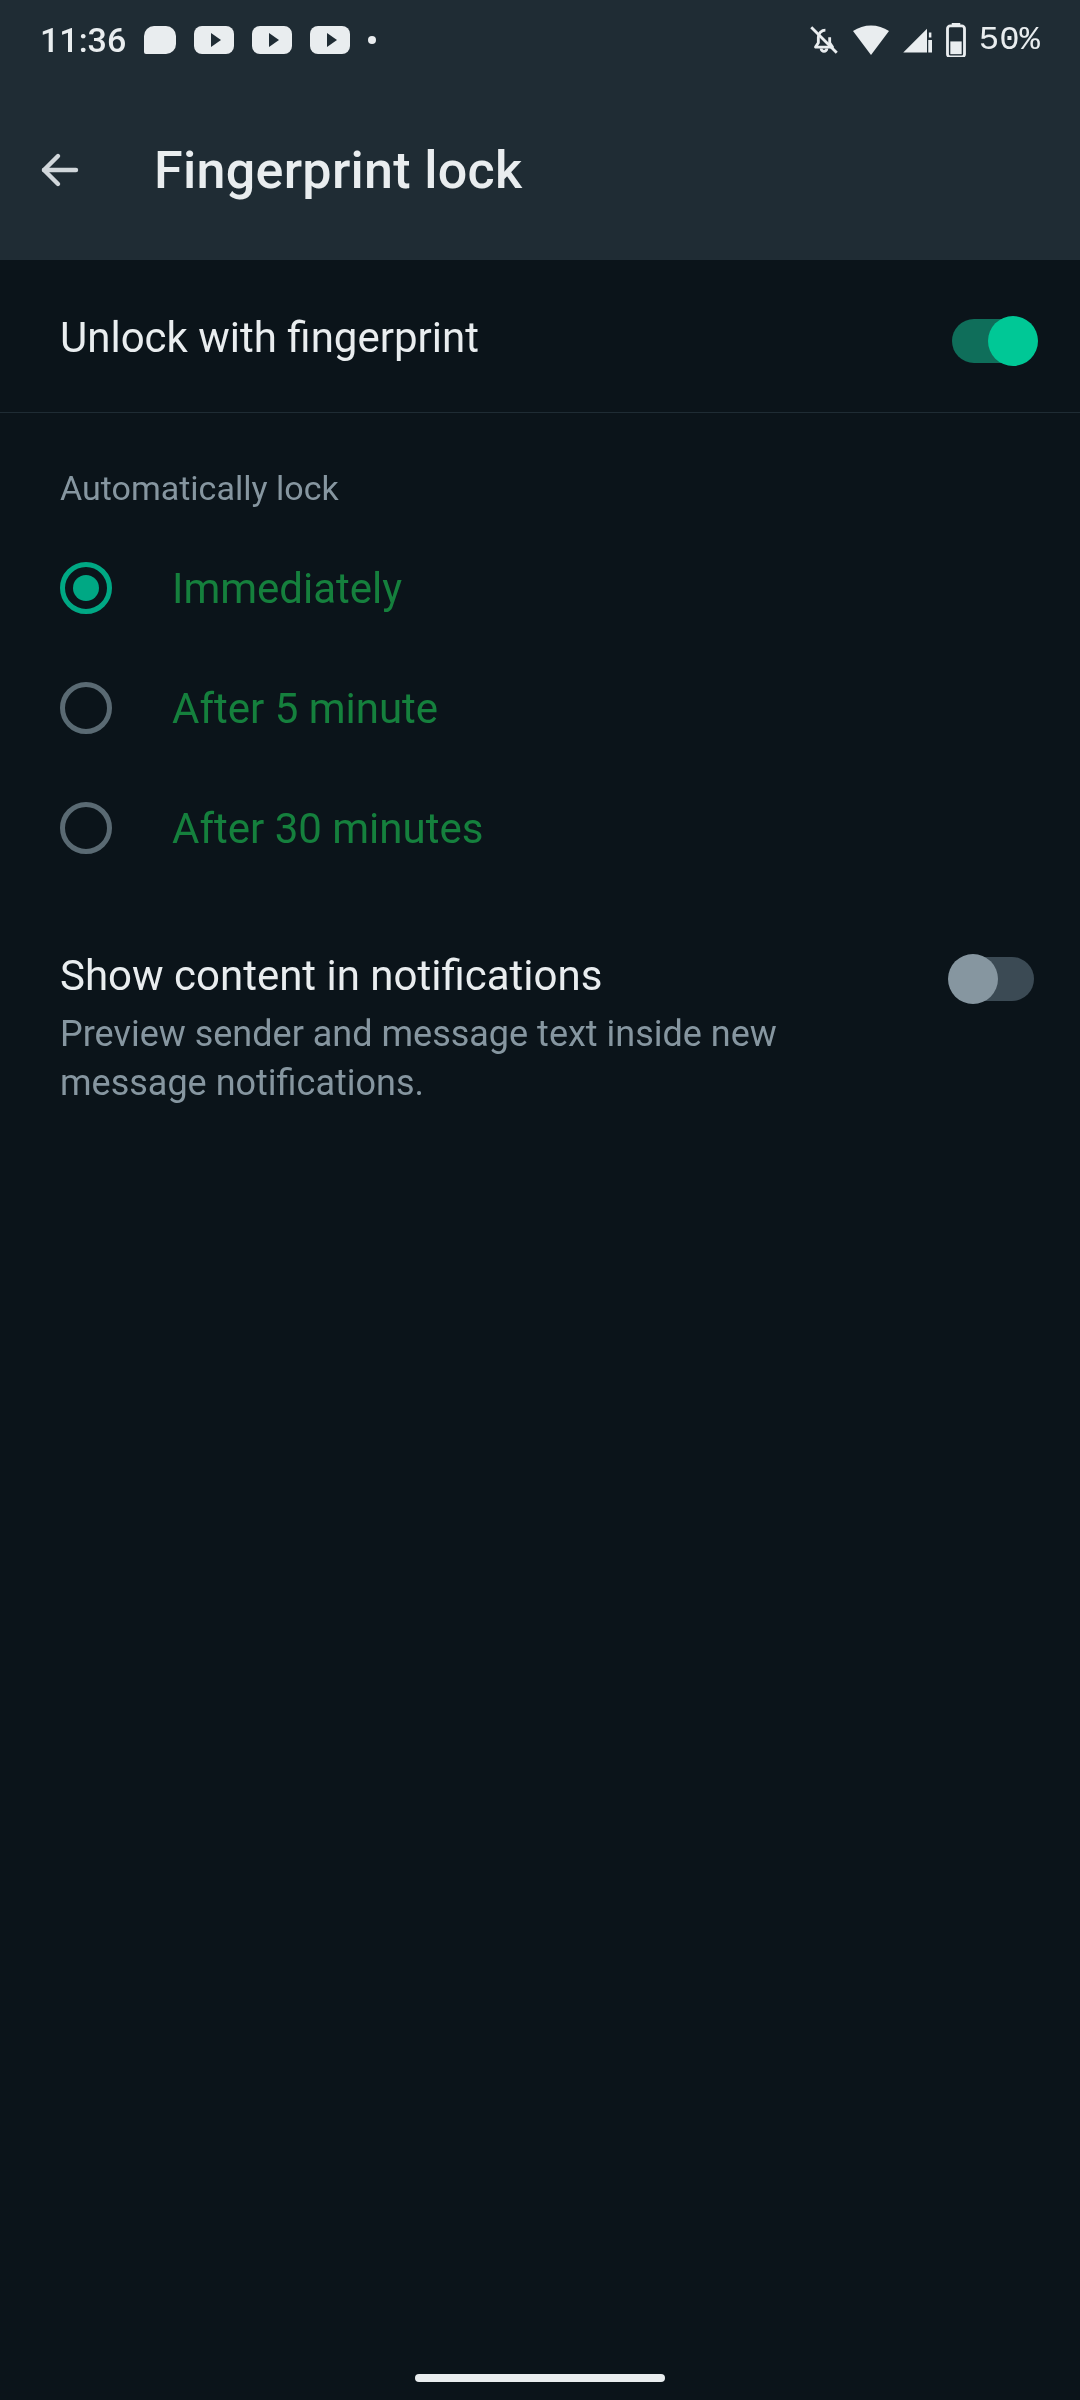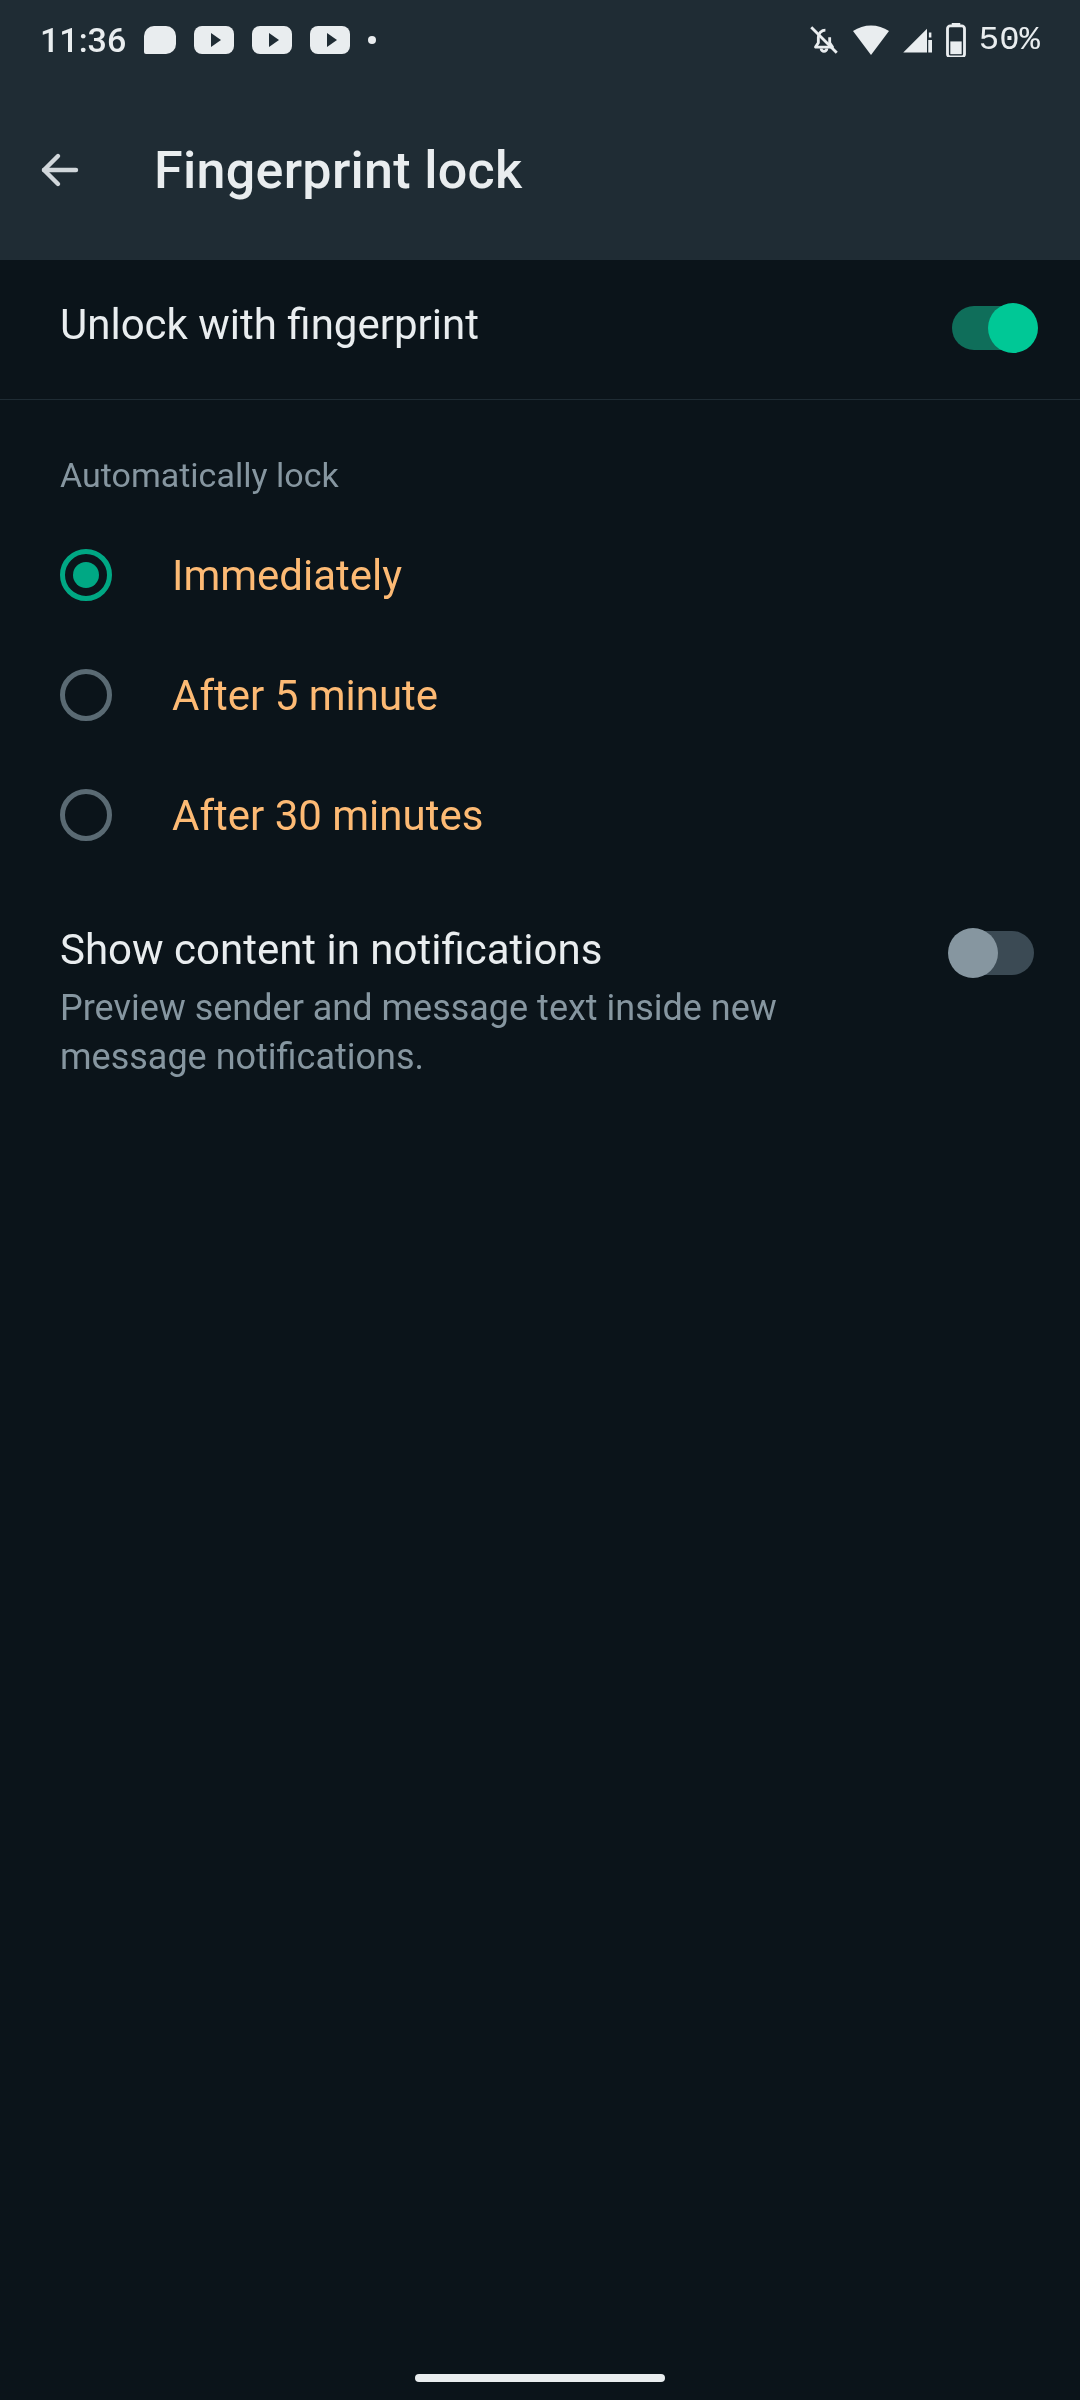--- a/index.html
+++ b/index.html
@@ -52,20 +52,21 @@
   .app-title { font-size: 52px; font-weight: 500; color: #e9edef; letter-spacing: 0.3px; margin-left: 14px; }
 
   
   .content { padding: 0; }
   .setting-row {
     display: flex;
     align-items: flex-start;
     justify-content: space-between;
     padding: 40px 46px 40px 60px;
     gap: 40px;
+    margin-top: 13px;
   }
   .setting-text { flex: 1; }
   .setting-title { font-size: 42px; color: #e9edef; margin-bottom: 10px; font-weight: 400; }
   .setting-sub { font-size: 36px; color: #8696a0; line-height: 1.35; }
 
   .divider { height: 1px; background: #1f2c34; margin: 0; }
 
   .section-header {
     font-size: 34px;
     color: #8696a0;
@@ -84,21 +85,21 @@
   .radio {
     width: 52px; height: 52px; border-radius: 50%;
     border: 5px solid #5a6a73;
     display:flex; align-items:center; justify-content:center;
     flex-shrink: 0;
   }
   .radio.checked { border-color: #00a884; }
   .radio.checked::after {
     content: ""; width: 26px; height: 26px; border-radius: 50%; background: #00a884;
   }
-  .radio-label { font-size: 42px; color: #fdba74; }
+  .radio-label { font-size: 42px; color: #15803d; }
 
   
   .switch {
     width: 82px; height: 44px; border-radius: 22px; position: relative;
     flex-shrink: 0;
     margin-top: 6px;
   }
   .switch .track {
     position: absolute; inset: 0; border-radius: 22px;
   }

